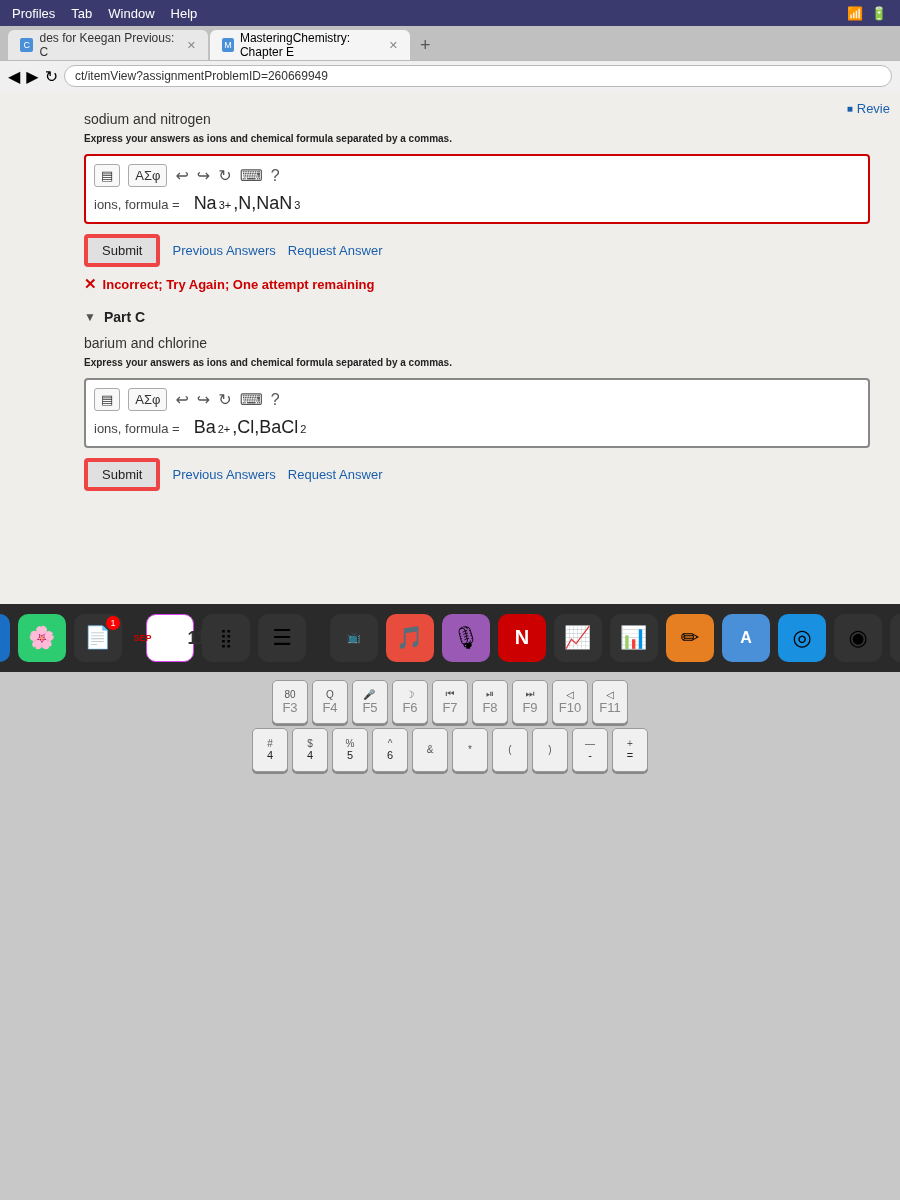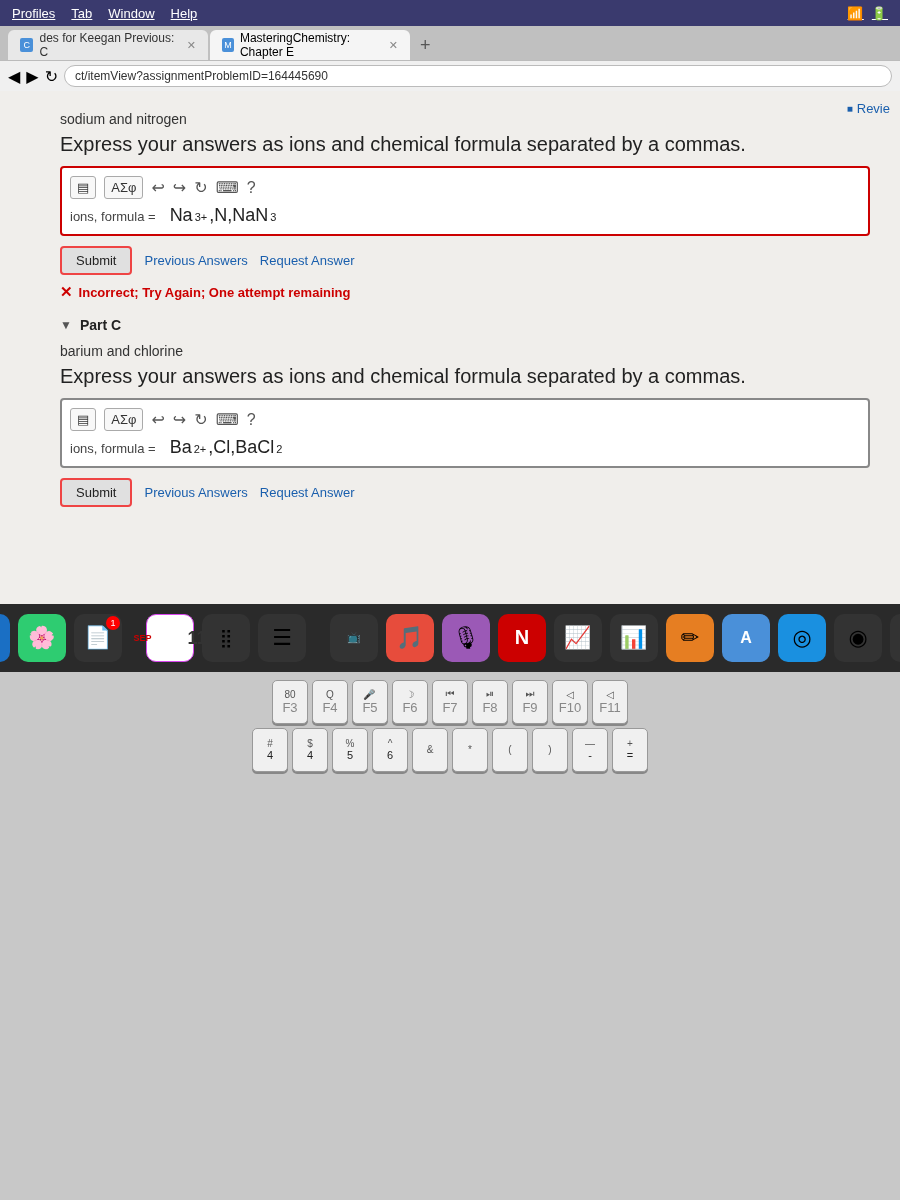--- a/index.html
+++ b/index.html
@@ -20,21 +20,20 @@
       display: flex;
       align-items: center;
       padding: 4px 12px;
       font-size: 13px;
       gap: 16px;
       height: 26px;
       flex-shrink: 0;
     }
     .menu-bar span {
       cursor: pointer;
-      text-decoration: underline;
     }
     .menu-bar-right {
       margin-left: auto;
       display: flex;
       gap: 8px;
       align-items: center;
     }
 
     
     .browser-chrome {
@@ -111,21 +110,21 @@
     
     .browser-content {
       flex: 1;
       background: #f0eeeb;
       overflow: hidden;
       position: relative;
     }
 
     
     .page-content {
-      padding: 20px 30px 20px 60px;
+      padding: 20px 30px 20px 84px;
       background: #f0eeeb;
       position: relative;
     }
 
     
     .revise-btn {
       position: absolute;
       top: 10px;
       right: 10px;
       background: none;
@@ -144,23 +143,23 @@
     }
 
     .section-label {
       color: #333;
       font-size: 14px;
       margin-bottom: 6px;
     }
 
     .instruction-text {
       color: #222;
-      font-size: 20px;
+      font-size: 10px;
       margin-bottom: 10px;
-      font-weight: 400;
+      font-weight: 700;
     }
 
     
     .answer-box {
       border: 2px solid #c00;
       border-radius: 4px;
       padding: 8px;
       background: white;
       margin-bottom: 10px;
     }
@@ -207,21 +206,21 @@
 
     
     .btn-row {
       display: flex;
       align-items: center;
       gap: 12px;
       margin-bottom: 8px;
     }
     .submit-btn {
       background: #e0e0e0;
-      border: 2px solid #ef4444;
+      border: 4px solid #ef4444;
       border-radius: 4px;
       padding: 5px 14px;
       font-size: 13px;
       cursor: pointer;
       color: #222;
     }
     .link-btn {
       color: #1a5fad;
       font-size: 13px;
       cursor: pointer;
@@ -377,21 +376,21 @@
       <span>MasteringChemistry: Chapter E</span>
       <span class="tab-close">✕</span>
     </div>
     <button class="tab-new">+</button>
   </div>
   <div class="address-bar">
     <span>◀</span>
     <span>▶</span>
     <span>↻</span>
     <div class="url-input">
-      <span>ct/itemView?assignmentProblemID=164445690</span>
+      <span>ct/itemView?assignmentProblemID=260669949</span>
     </div>
   </div>
 </div>
 
 <div class="browser-content">
   <div class="page-content">
 
     <button class="revise-btn">Revie</button>
 
     <div>

